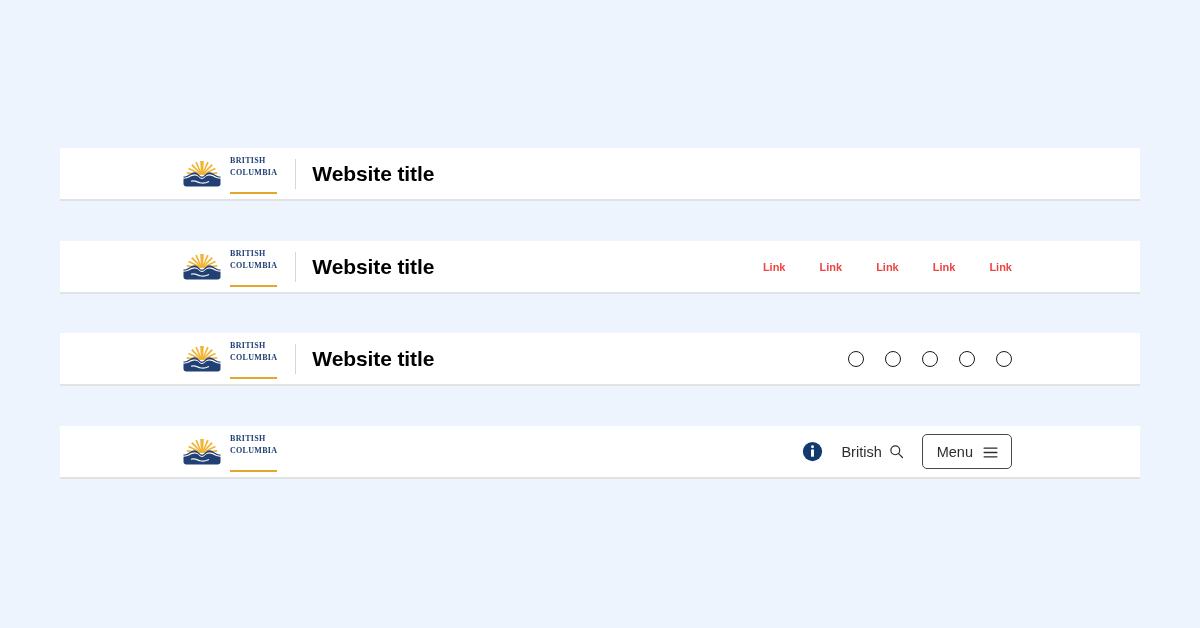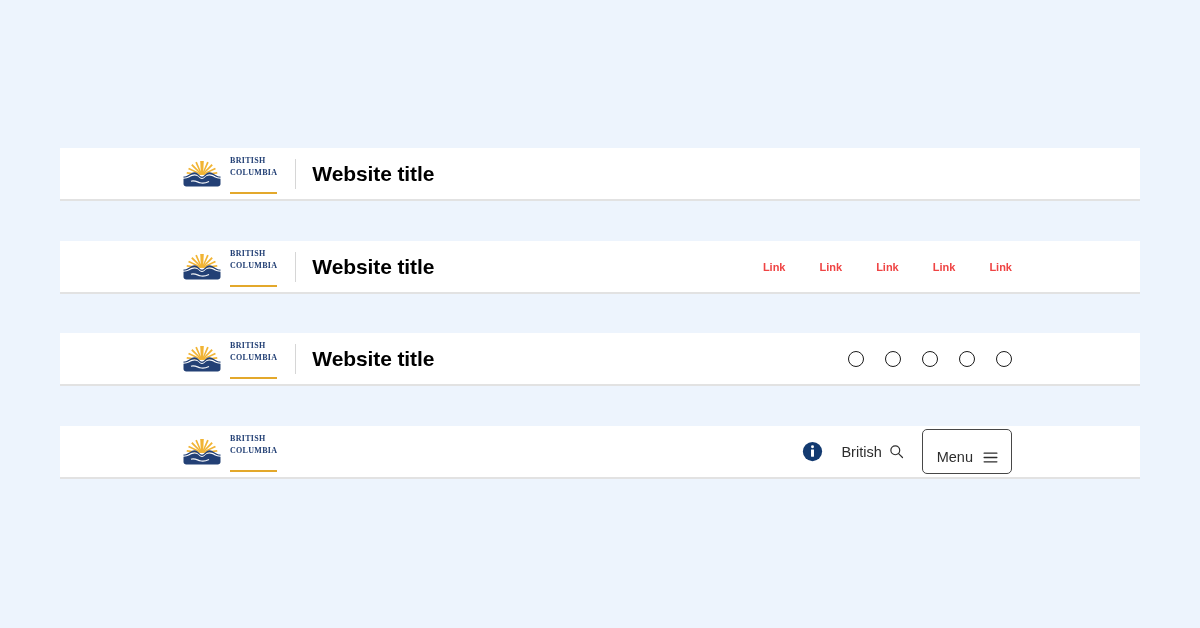--- a/index.html
+++ b/index.html
@@ -156,21 +156,21 @@
   }
   .search-icon { width: 15px; height: 15px; display: block; }
 
   .menu-button {
     display: flex;
     align-items: center;
     gap: 10px;
     border: 1.3px solid #474747;
     border-radius: 5px;
     background: #ffffff;
-    padding: 19px 13px 8px 14px;
+    padding: 9px 13px 8px 14px;
     cursor: pointer;
     font-family: inherit;
   }
   .menu-label {
     font-size: 14.5px;
     color: #2d2d2d;
     white-space: nowrap;
   }
   .hamburger-icon { width: 15px; height: 13px; display: block; }
 </style>

